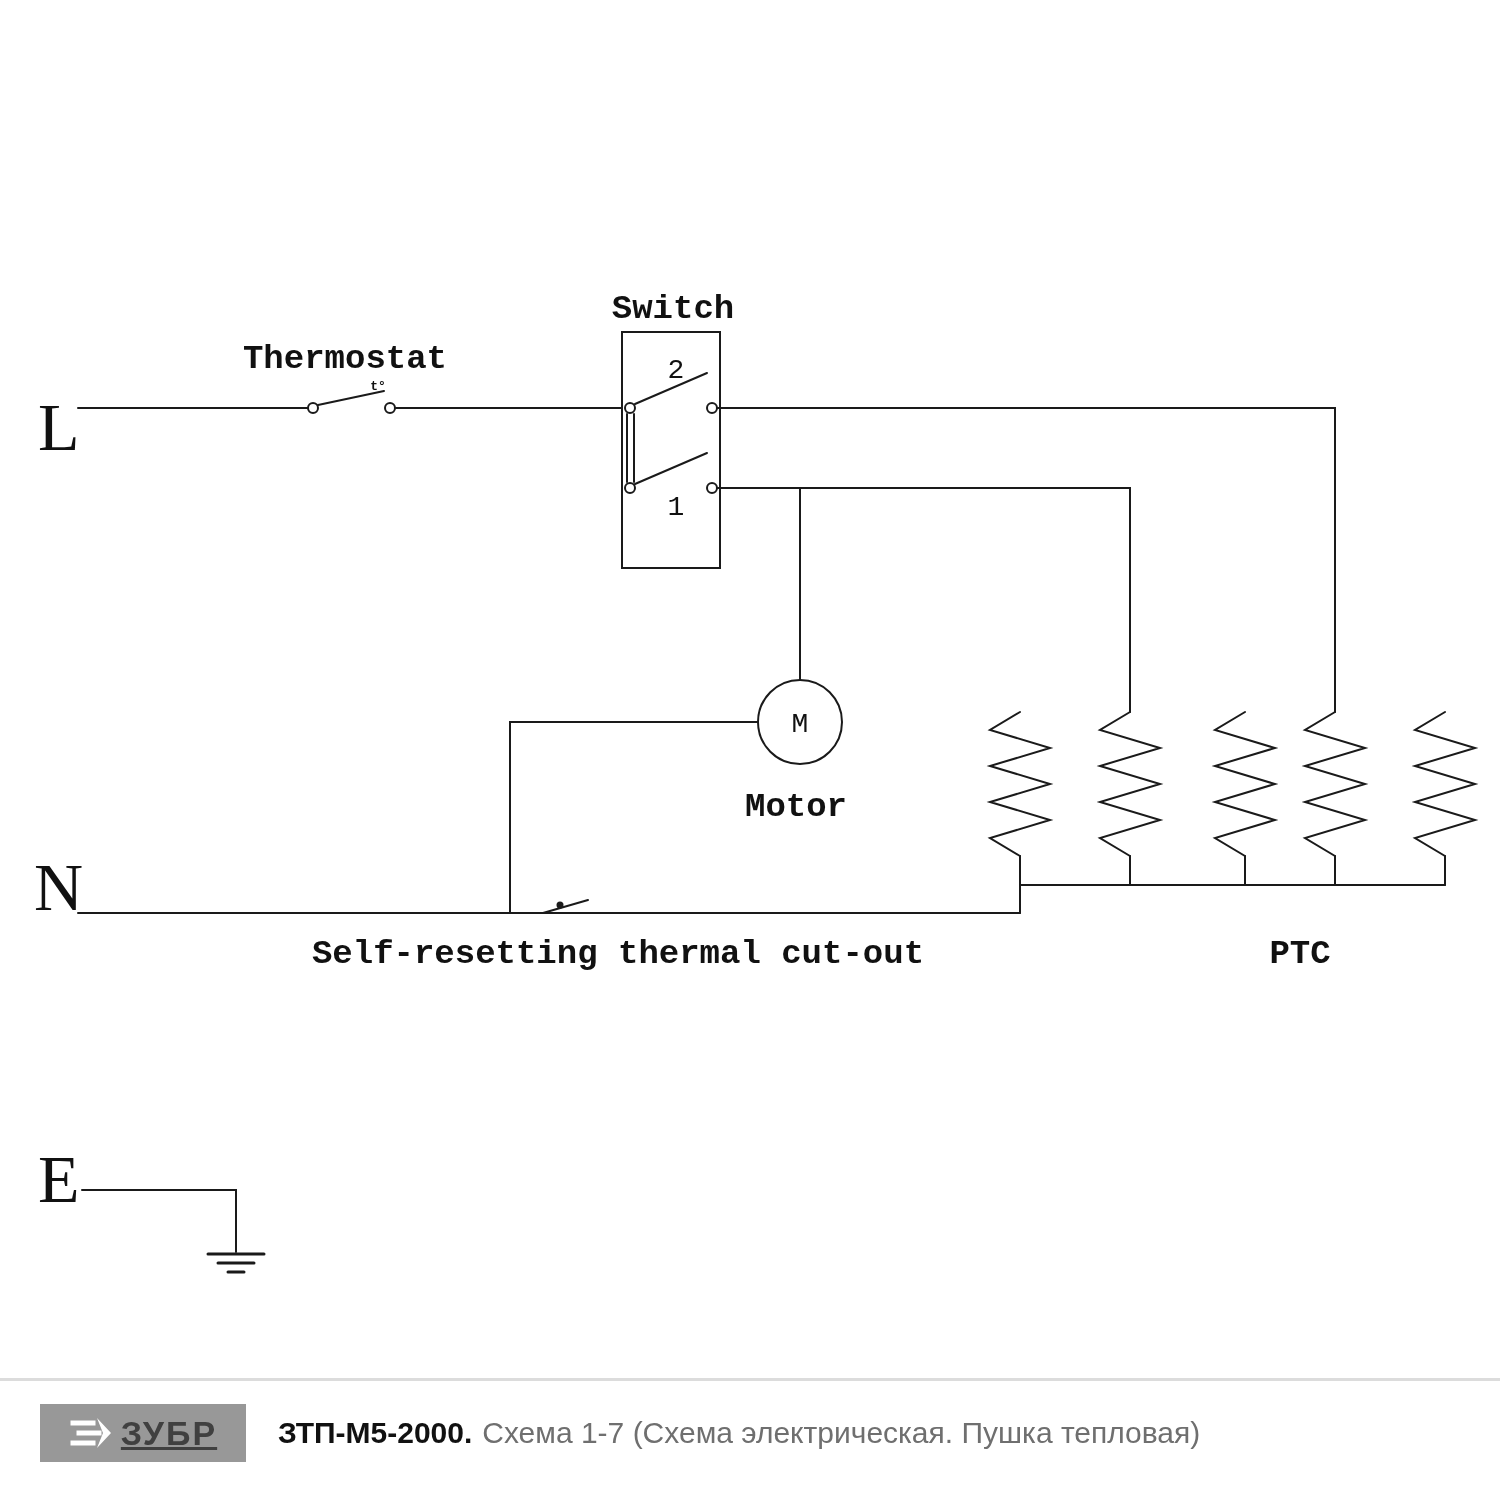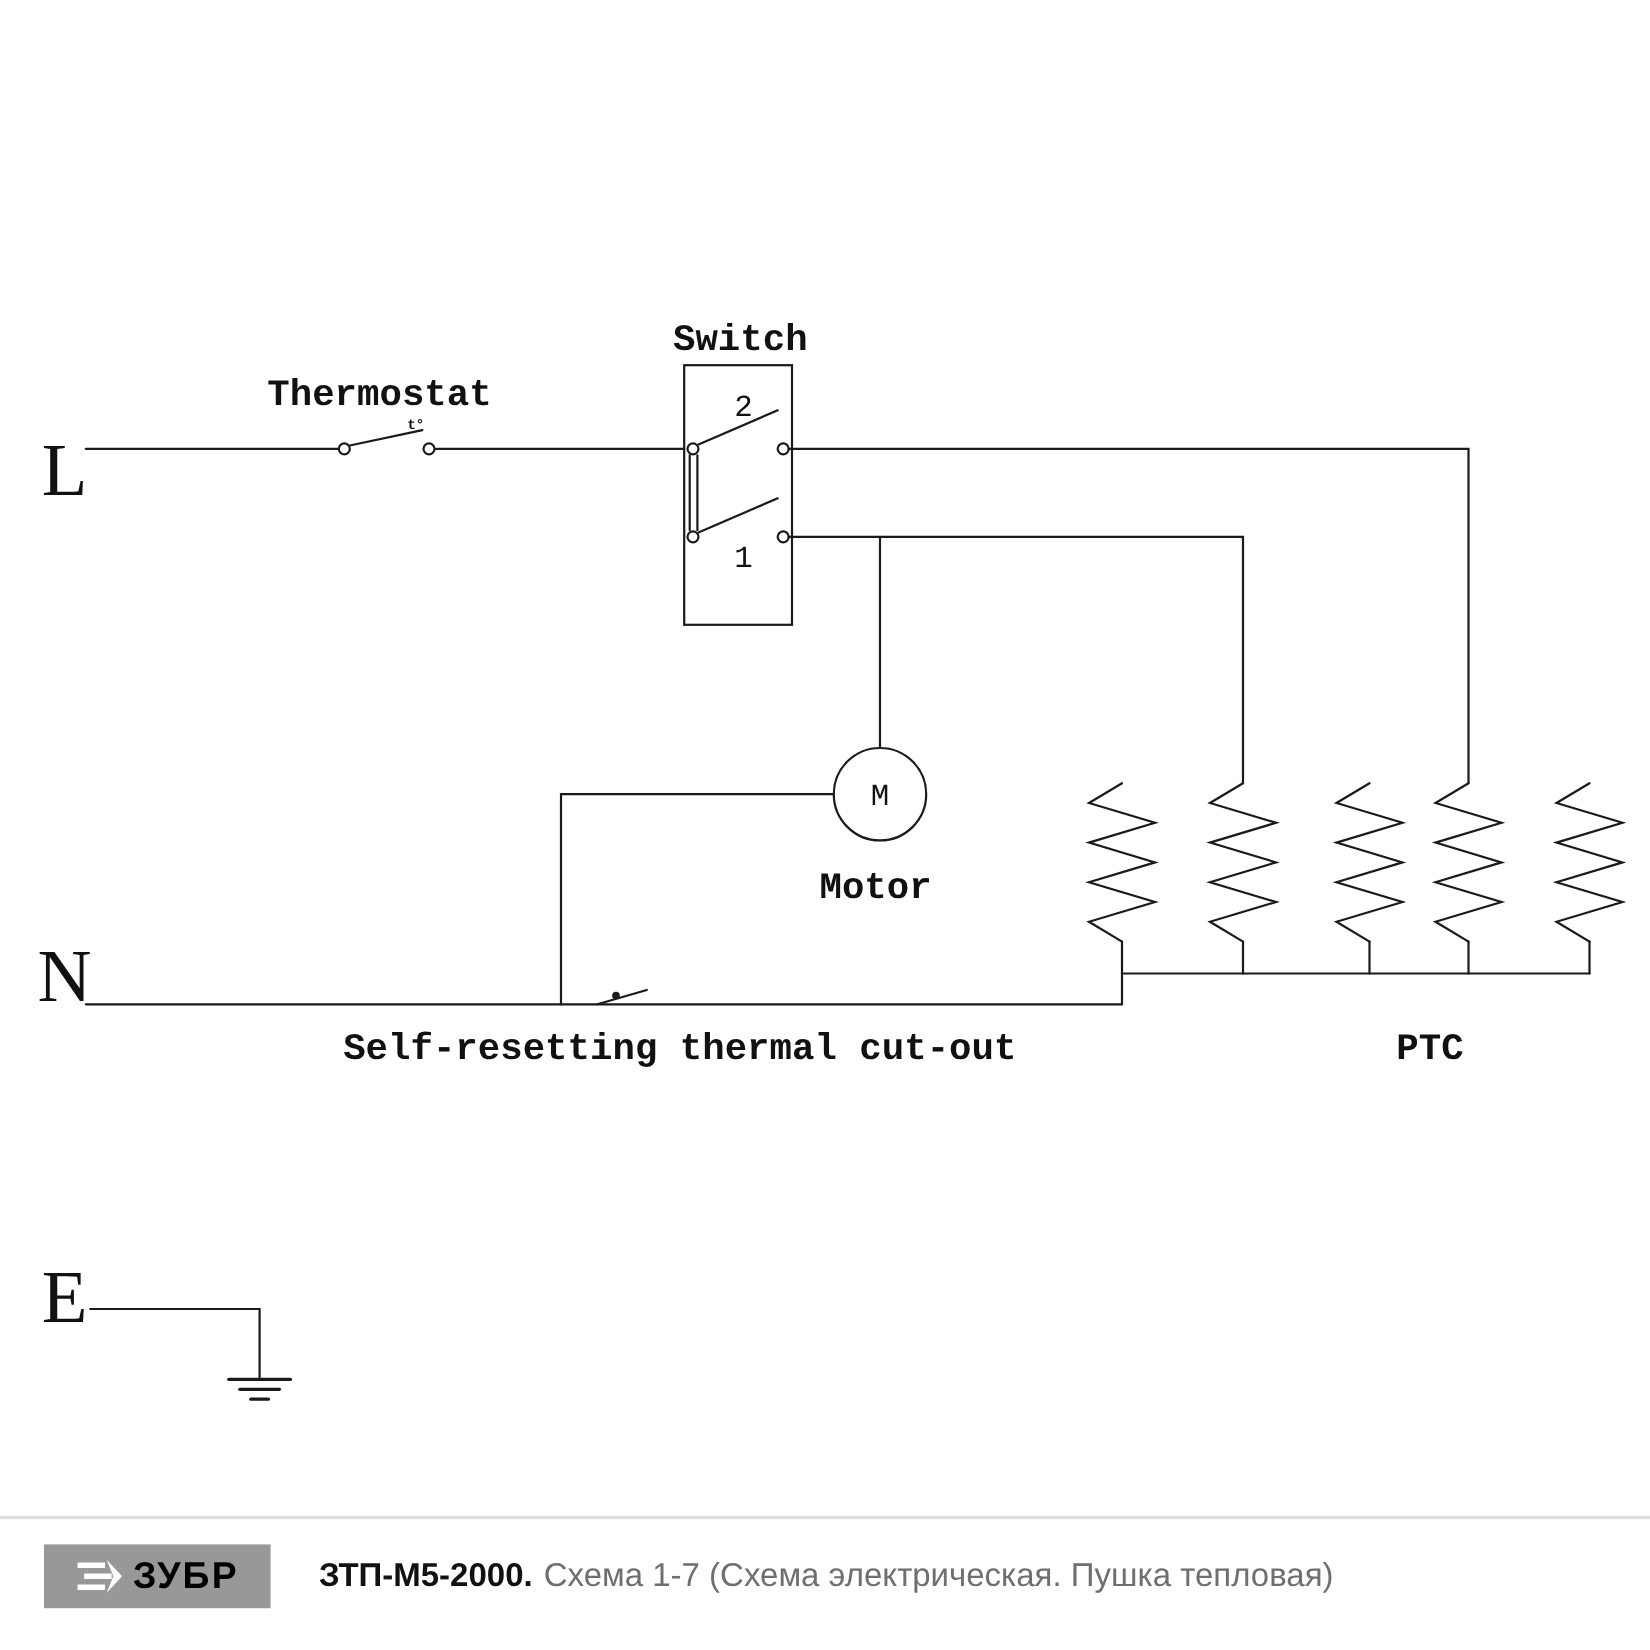--- a/index.html
+++ b/index.html
@@ -26,28 +26,28 @@
     font-weight:700;font-size:13px;
   }
   .footer-divider{
     position:absolute;left:0;top:1378px;width:1500px;height:3px;background:#dcdcdc;
   }
   .brand-box{
     position:absolute;left:40px;top:1404px;width:206px;height:58px;
     display:flex;align-items:center;justify-content:center;gap:8px;
   }
   .brand-text{
-    color:#000000;font-weight:700;font-size:34px;letter-spacing:2px;
+    color:#404040;font-weight:700;font-size:34px;letter-spacing:2px;
     font-family:"Liberation Sans", sans-serif;
+    text-decoration:underline;
   }
   .caption-line{
     position:absolute;left:278px;top:1404px;height:58px;
     display:flex;align-items:center;gap:10px;white-space:nowrap;
     font-size:30px;
-    margin-left:12px;
   }
   .model{font-weight:700;color:#111111;}
   .caption{font-weight:400;}
 </style>
 </head>
 <body>
 
 <svg class="sheet" viewBox="0 0 1500 1500" xmlns="http://www.w3.org/2000/svg">
 
   <g stroke="#1a1a1a" stroke-width="2" fill="none" stroke-linecap="round">

